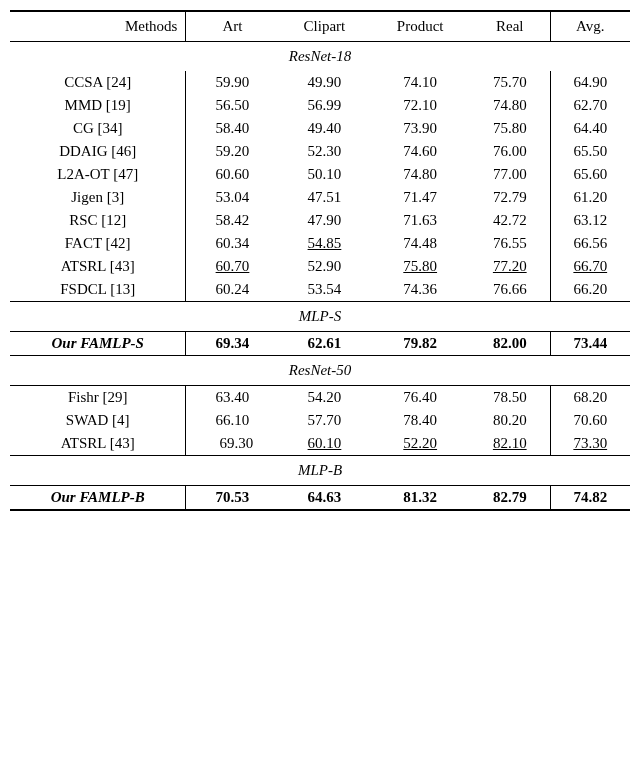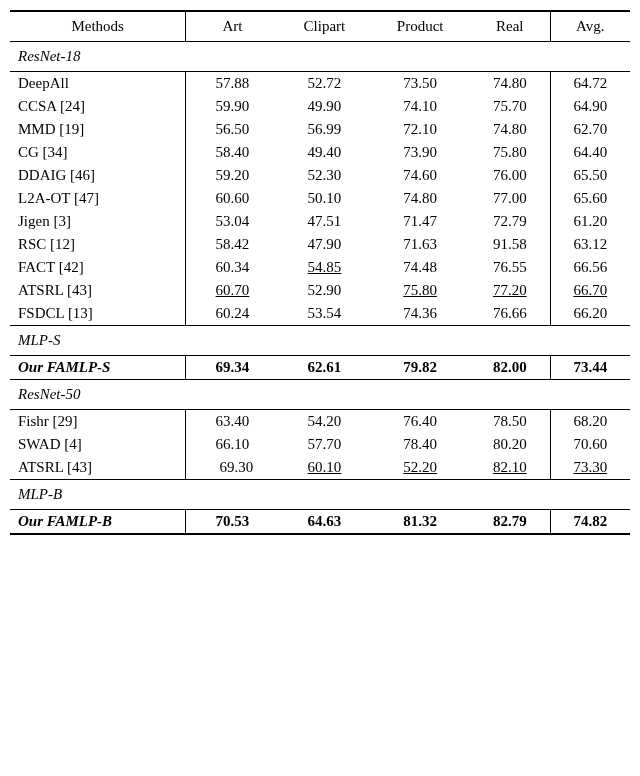--- a/index.html
+++ b/index.html
@@ -25,33 +25,33 @@
       border-bottom: 2px solid #000;
     }
     thead tr th {
       border-bottom: 1px solid #000;
       padding: 6px 8px;
       text-align: center;
       font-weight: normal;
       font-size: 15px;
     }
     thead tr th:first-child {
-      text-align: center;
+      text-align: right;
       margin-top: 38px;
     }
     thead tr th.divider-left {
       border-left: 1px solid #000;
     }
     tbody tr td {
       padding: 3px 8px;
       text-align: center;
       font-size: 15px;
     }
     tbody tr td:first-child {
-      text-align: left;
+      text-align: center;
     }
     tbody tr td.divider-left {
       border-left: 1px solid #000;
     }
     .section-header td {
       text-align: center;
       font-style: italic;
       padding: 6px 8px;
       border-top: 1px solid #000;
     }
@@ -77,28 +77,20 @@
         <th>Clipart</th>
         <th>Product</th>
         <th>Real</th>
         <th class="divider-left">Avg.</th>
       </tr>
     </thead>
     <tbody id="table-body">
     <tr class="section-header">
           <td colspan="6">ResNet-18</td>
         </tr>
-        <tr class="top-rule">
-          <td style="border-top: 1px solid rgb(0, 0, 0);">DeepAll</td>
-          <td class="divider-left" style="border-top: 1px solid rgb(0, 0, 0);">57.88</td>
-          <td style="border-top: 1px solid rgb(0, 0, 0);">52.72</td>
-          <td style="border-top: 1px solid rgb(0, 0, 0);">73.50</td>
-          <td style="border-top: 1px solid rgb(0, 0, 0);">74.80</td>
-          <td class="divider-left" style="border-top: 1px solid rgb(0, 0, 0);">64.72</td>
-        </tr>
         <tr>
           <td>CCSA [24]</td>
           <td class="divider-left">59.90</td>
           <td>49.90</td>
           <td>74.10</td>
           <td>75.70</td>
           <td class="divider-left">64.90</td>
         </tr>
         <tr>
           <td>MMD [19]</td>
@@ -138,21 +130,21 @@
           <td>47.51</td>
           <td>71.47</td>
           <td>72.79</td>
           <td class="divider-left">61.20</td>
         </tr>
         <tr>
           <td>RSC [12]</td>
           <td class="divider-left">58.42</td>
           <td>47.90</td>
           <td>71.63</td>
-          <td>91.58</td>
+          <td>42.72</td>
           <td class="divider-left">63.12</td>
         </tr>
         <tr>
           <td>FACT [42]</td>
           <td class="divider-left">60.34</td>
           <td><span style="text-decoration: underline;">54.85</span></td>
           <td>74.48</td>
           <td>76.55</td>
           <td class="divider-left">66.56</td>
         </tr>

